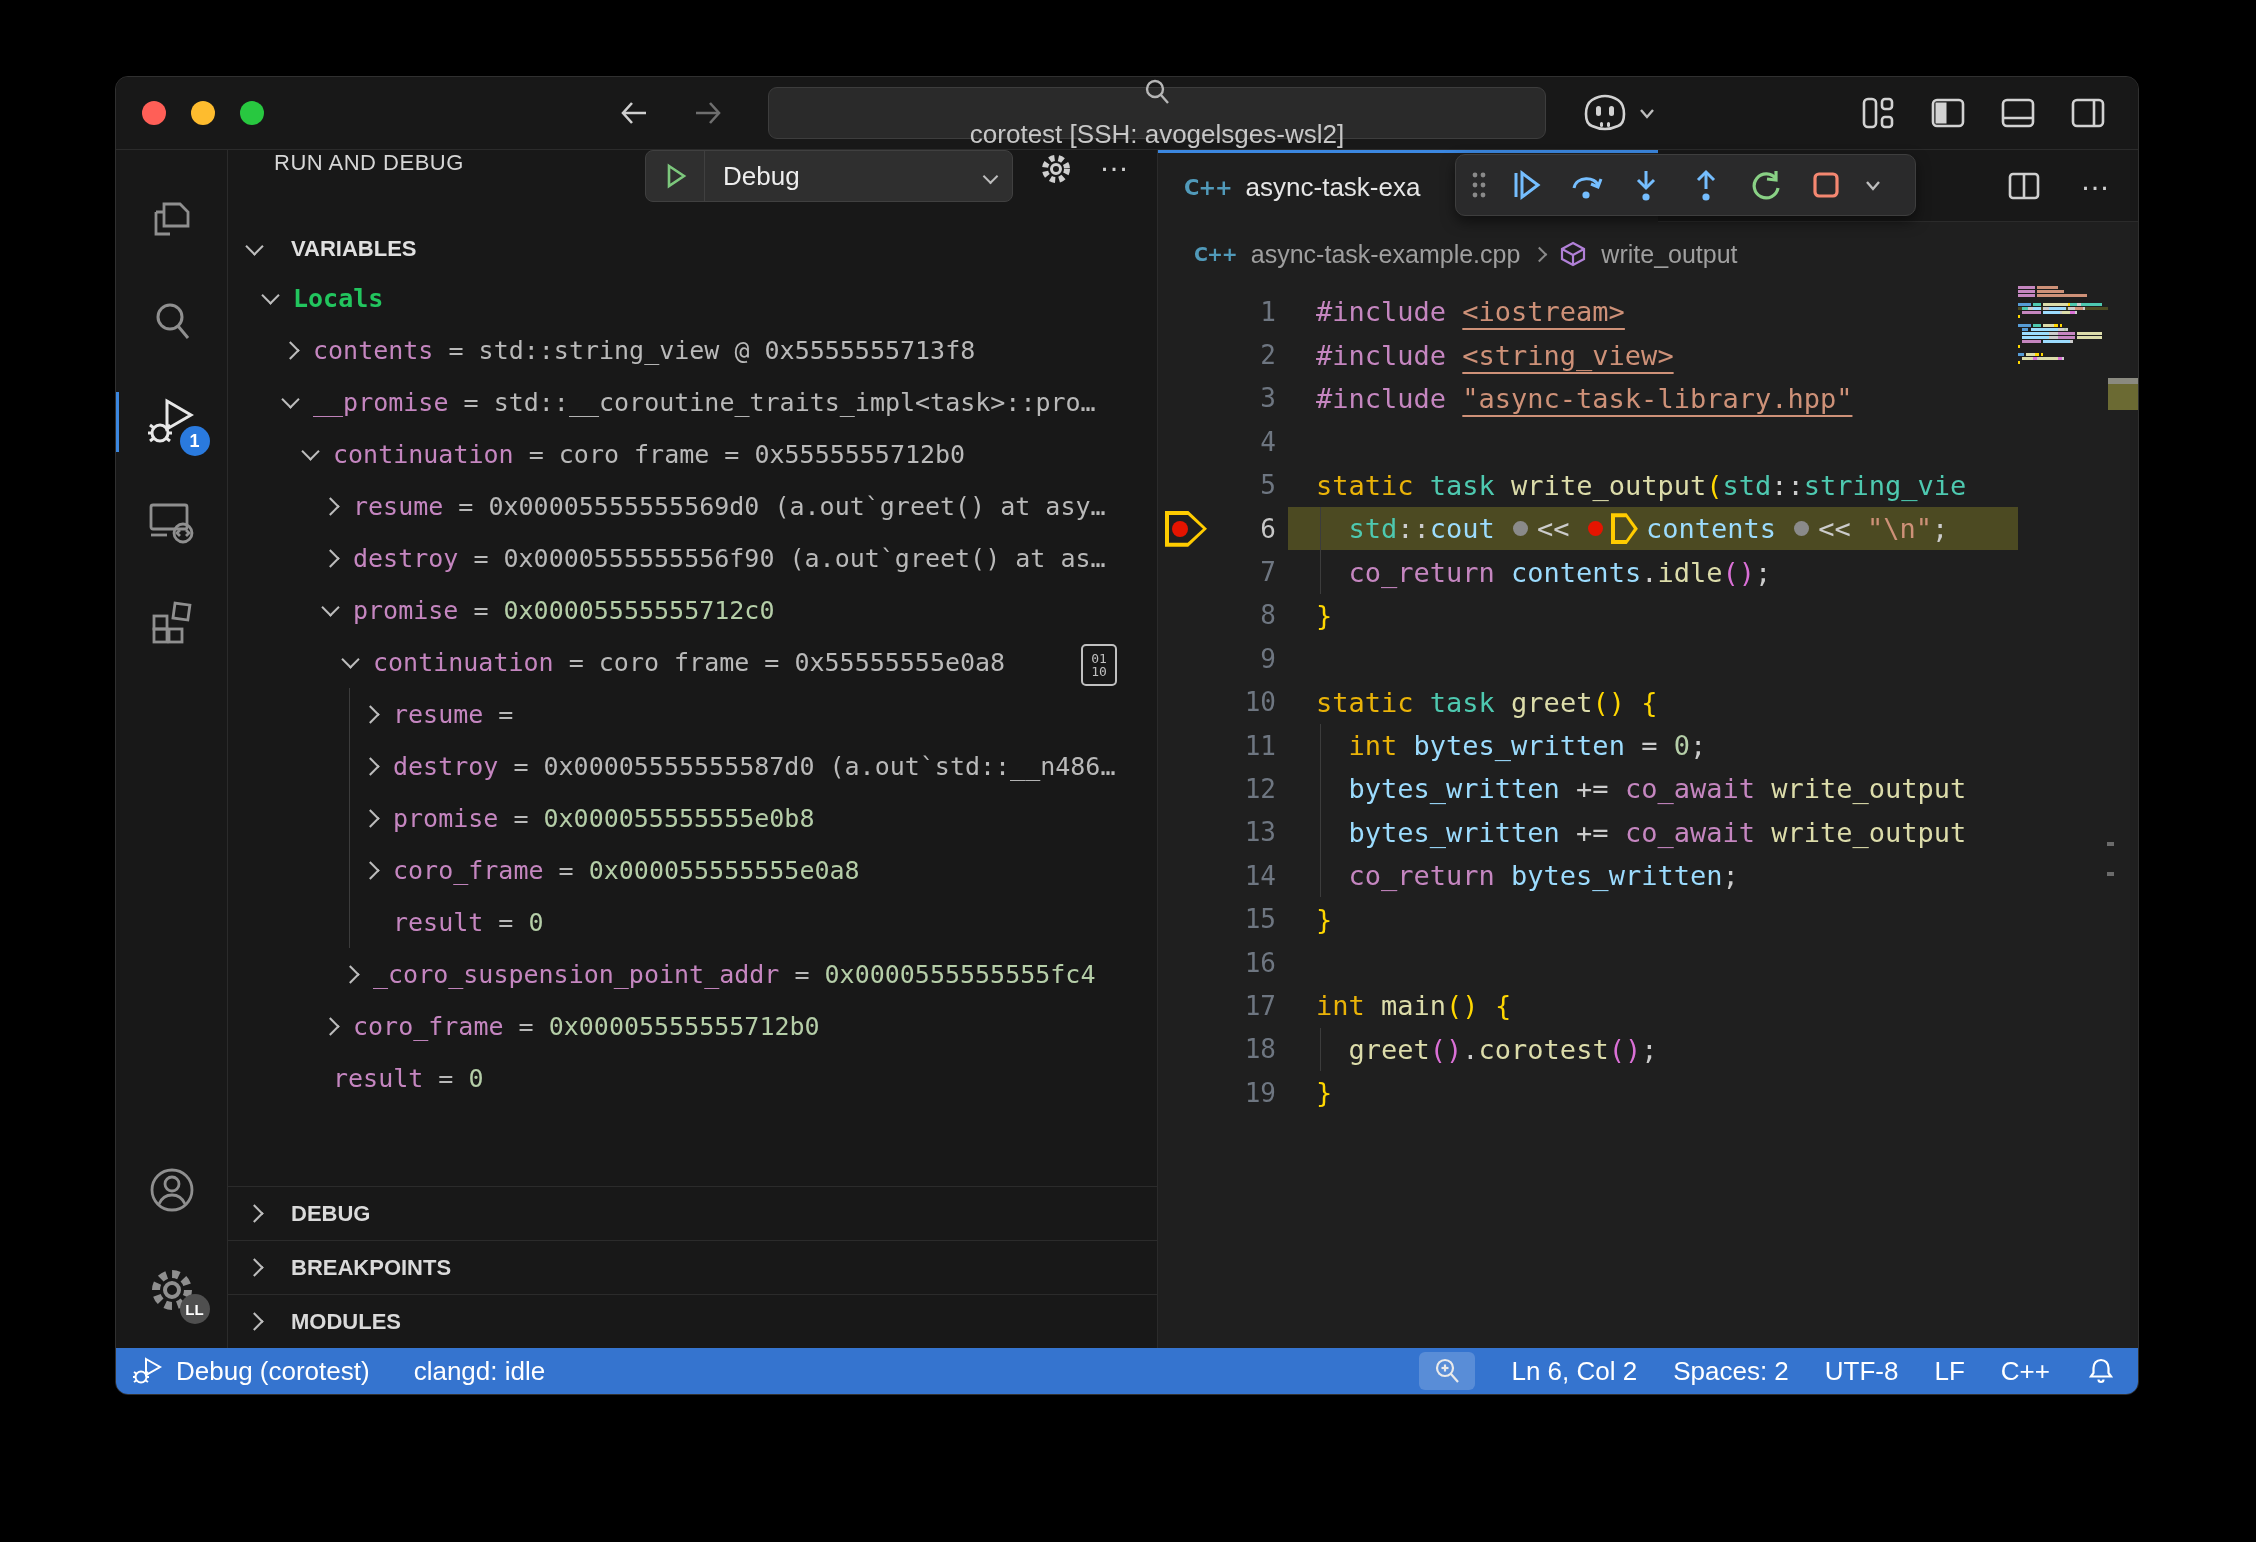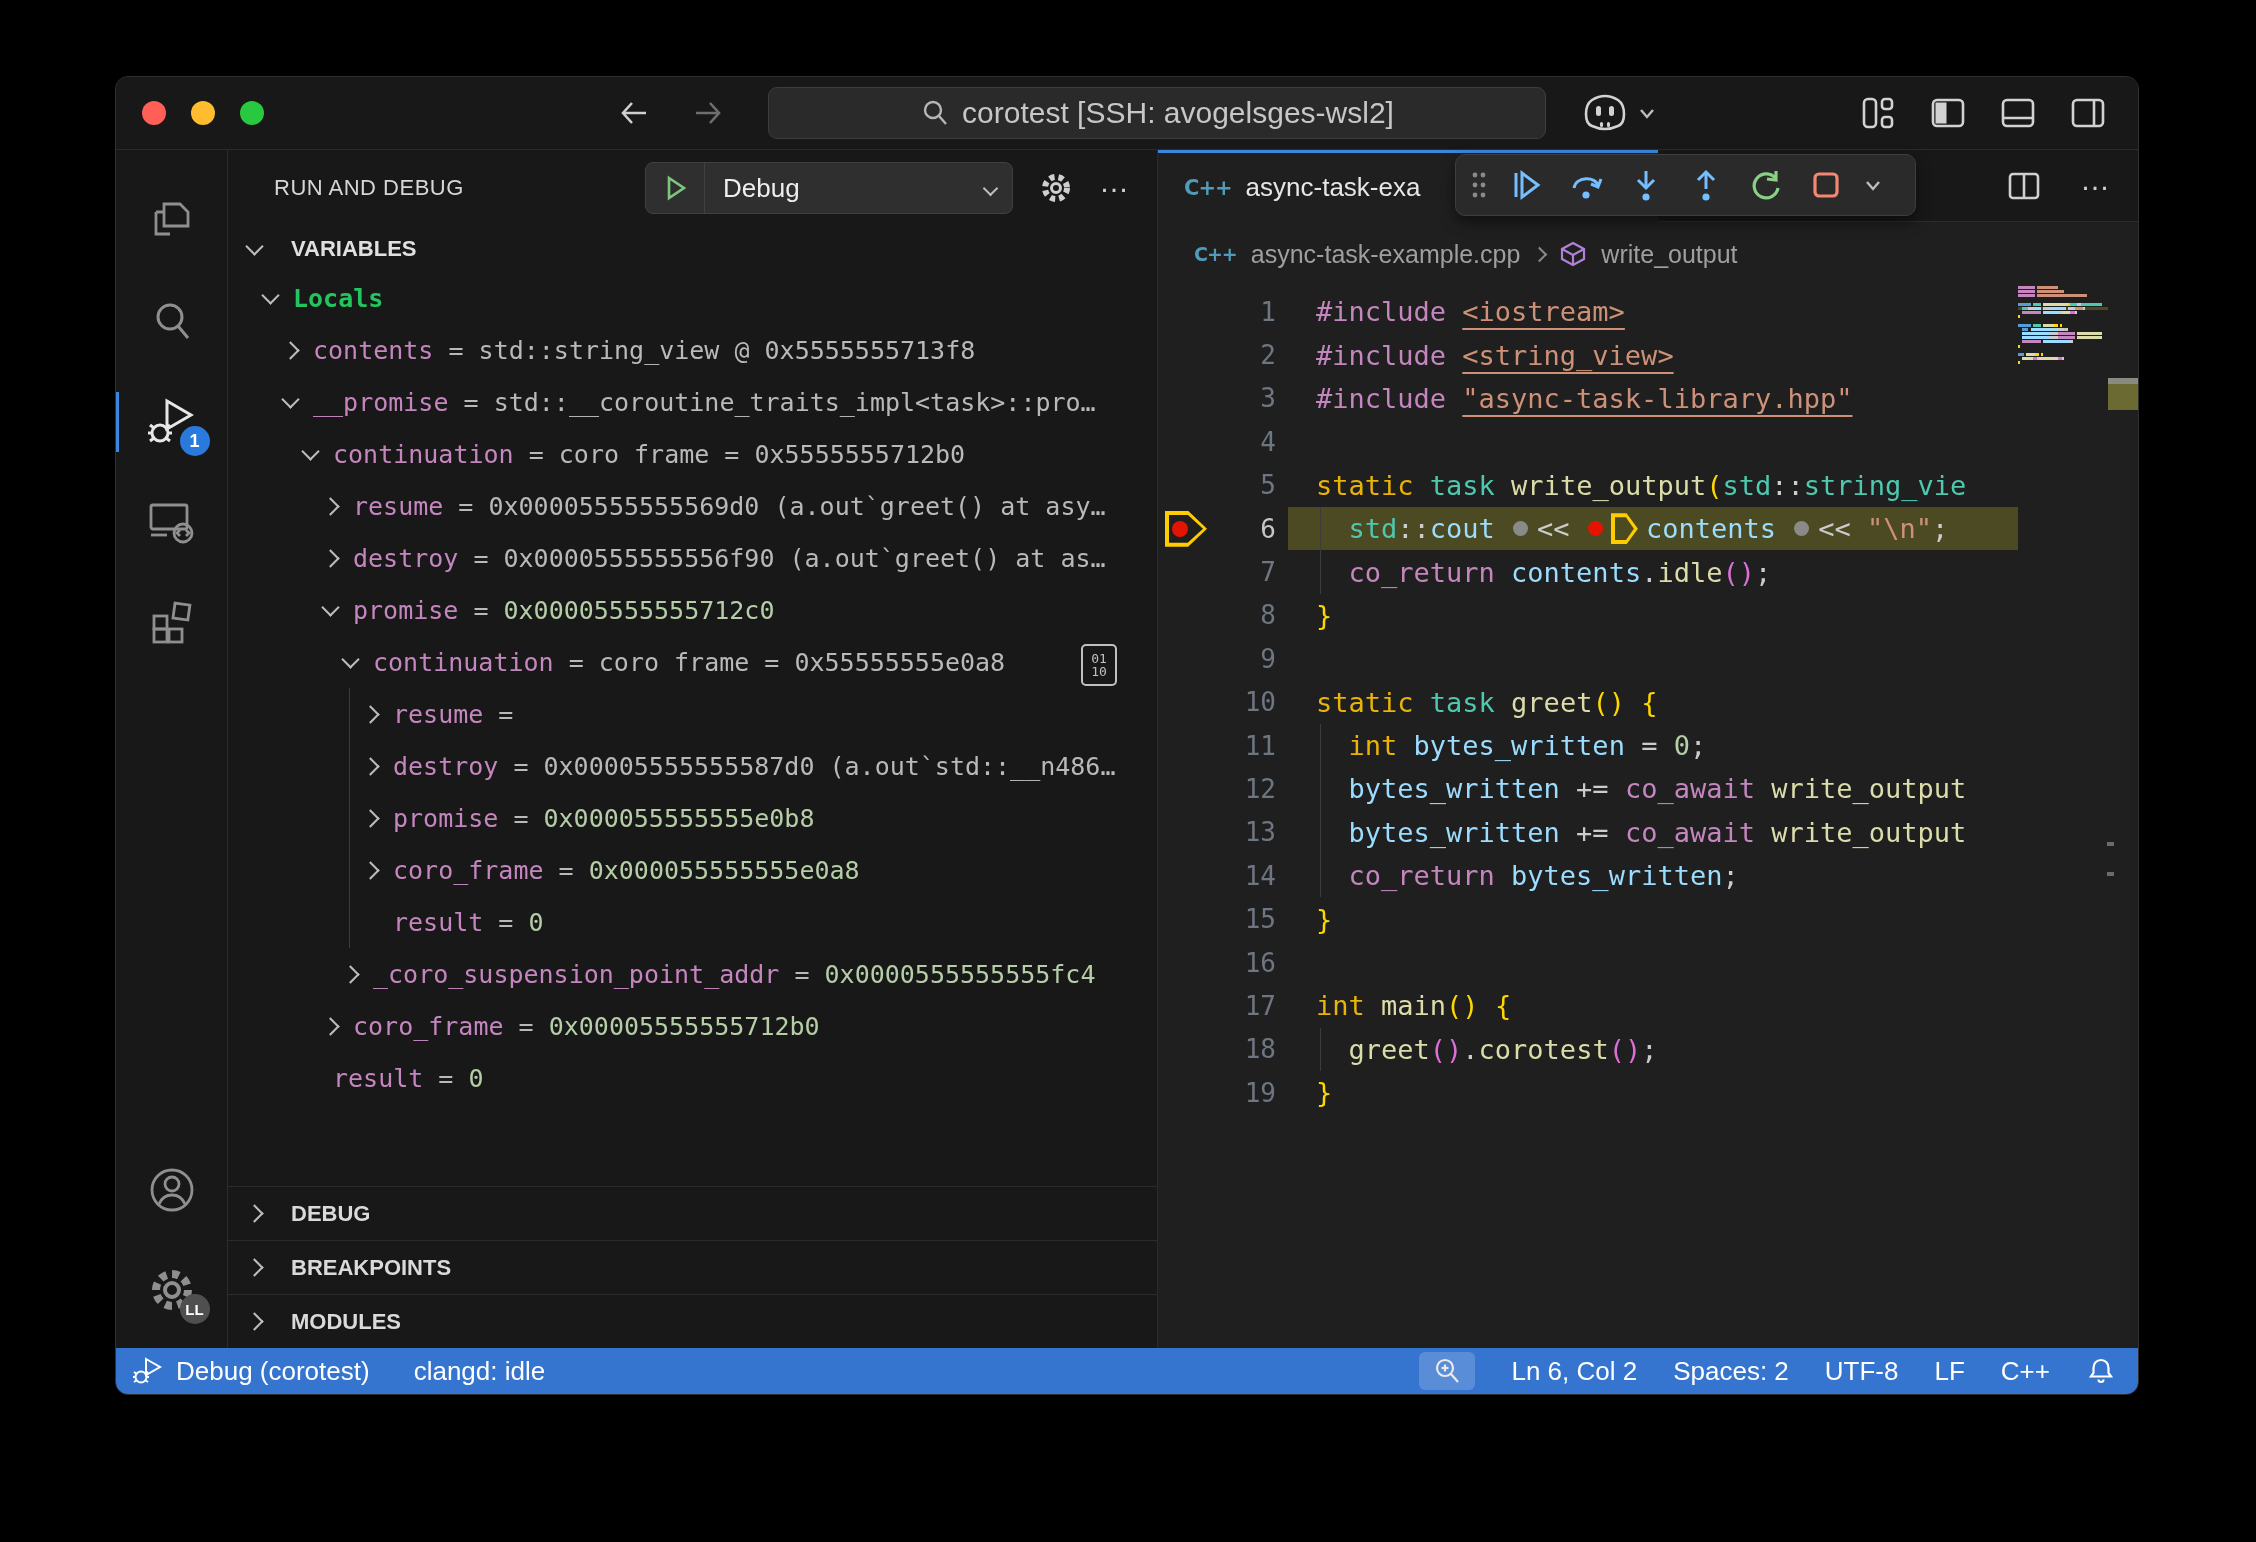--- a/index.html
+++ b/index.html
@@ -8,35 +8,35 @@
   .window{position:absolute;left:115px;top:76px;width:2022px;height:1317px;background:#181818;
           border:1px solid #303030;border-radius:13px;overflow:hidden;display:flex;flex-direction:column;
           box-shadow:0 30px 90px rgba(0,0,0,.7);}
   
   .titlebar{height:72px;flex:0 0 72px;display:flex;align-items:center;border-bottom:1px solid #2b2b2b;background:#181818;position:relative;}
   .traffic{display:flex;gap:25px;margin-left:26px;}
   .tl{width:24px;height:24px;border-radius:50%;display:inline-block;}
   .tl.red{background:#ff5f57}.tl.yellow{background:#febc2e}.tl.green{background:#28c840}
   .nav{display:flex;gap:34px;margin-left:350px;align-items:center;}
   .cmdbox{margin-left:40px;width:776px;height:50px;background:#2a2a2a;border:1px solid #3d3d3d;border-radius:9px;
-          display:flex;align-items:center;justify-content:center;gap:12px;color:#c7c7c7;font-size:30px;}
+          display:flex;align-items:center;justify-content:center;gap:12px;color:#c7c7c7;font-size:26px;flex-direction:column;}
   .tb-right{margin-left:auto;margin-right:30px;display:flex;align-items:center;gap:30px;}
   .copilot-group{display:flex;align-items:center;gap:8px;margin-right:170px;}
   
   .main{flex:1;display:flex;min-height:0;}
   .activitybar{width:112px;flex:0 0 112px;background:#181818;border-right:1px solid #2b2b2b;display:flex;flex-direction:column;align-items:center;padding-top:22px;box-sizing:border-box;}
   .ab-item{position:relative;width:112px;height:100px;display:flex;align-items:center;justify-content:center;}
   .ab-item.active::before{content:"";position:absolute;left:0;top:20px;bottom:20px;width:3px;background:#3b87e0;}
   .ab-badge{position:absolute;right:18px;bottom:16px;min-width:30px;height:30px;border-radius:15px;background:#2a7ade;color:#fff;
             font-size:18px;font-weight:bold;display:flex;align-items:center;justify-content:center;}
   .ab-badge.gray{background:#4f4f4f;font-size:15px;}
   .ab-bottom{margin-top:auto;margin-bottom:8px;display:flex;flex-direction:column;align-items:center;}
   
   .sidebar{width:929px;flex:0 0 929px;background:#181818;border-right:1px solid #2b2b2b;display:flex;flex-direction:column;min-height:0;}
-  .panel-header{height:76px;flex:0 0 76px;display:flex;align-items:center;padding:0 26px 0 46px;box-sizing:border-box;gap:24px;}
+  .panel-header{height:76px;flex:0 0 76px;display:flex;padding:0 26px 0 46px;box-sizing:border-box;gap:24px;}
   .panel-title{font-size:22px;color:#d6d6d6;letter-spacing:.5px;}
   .launch-select{margin-left:auto;width:368px;height:52px;background:#2f2f2f;border:1px solid #404040;border-radius:8px;
                  display:flex;align-items:center;color:#eee;font-size:26px;box-sizing:border-box;}
   .ls-play{padding:0 14px;border-right:1px solid #404040;display:flex;align-items:center;height:100%;}
   .ls-label{padding-left:18px;flex:1;}
   .ls-chev{margin-right:18px;}
   .icon-dots{color:#cfcfcf;font-size:30px;letter-spacing:2px;}
   .icon-dots::before{content:"\2026";position:relative;top:-6px;}
   .section-header{height:46px;flex:0 0 46px;display:flex;align-items:center;gap:14px;padding-left:20px;font-size:22px;font-weight:bold;color:#e0e0e0;}
   .tree{overflow:hidden;}

